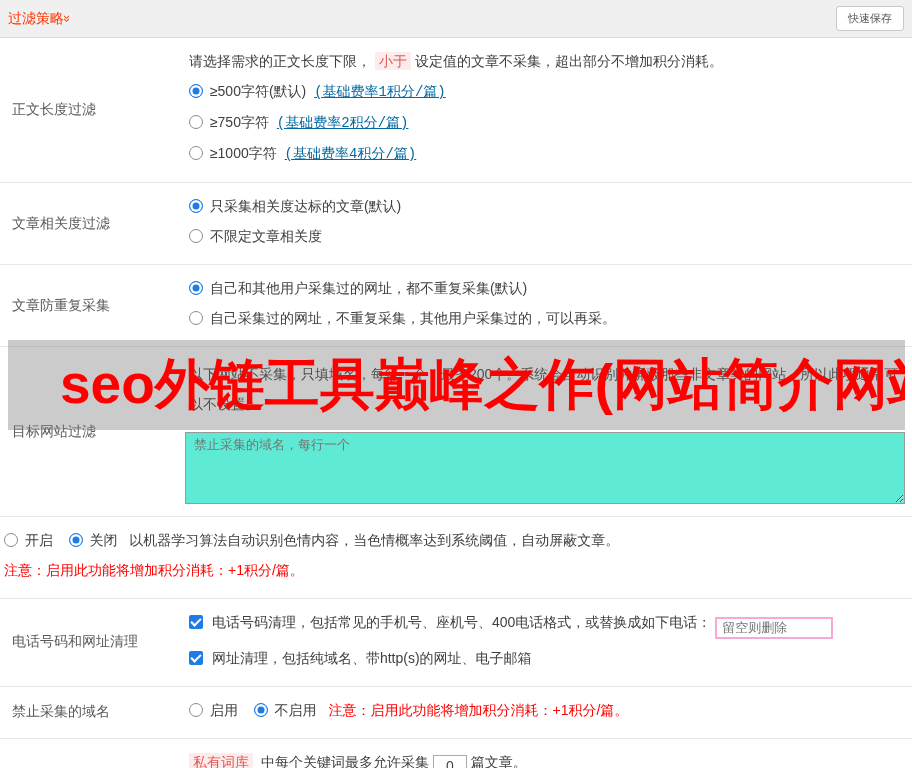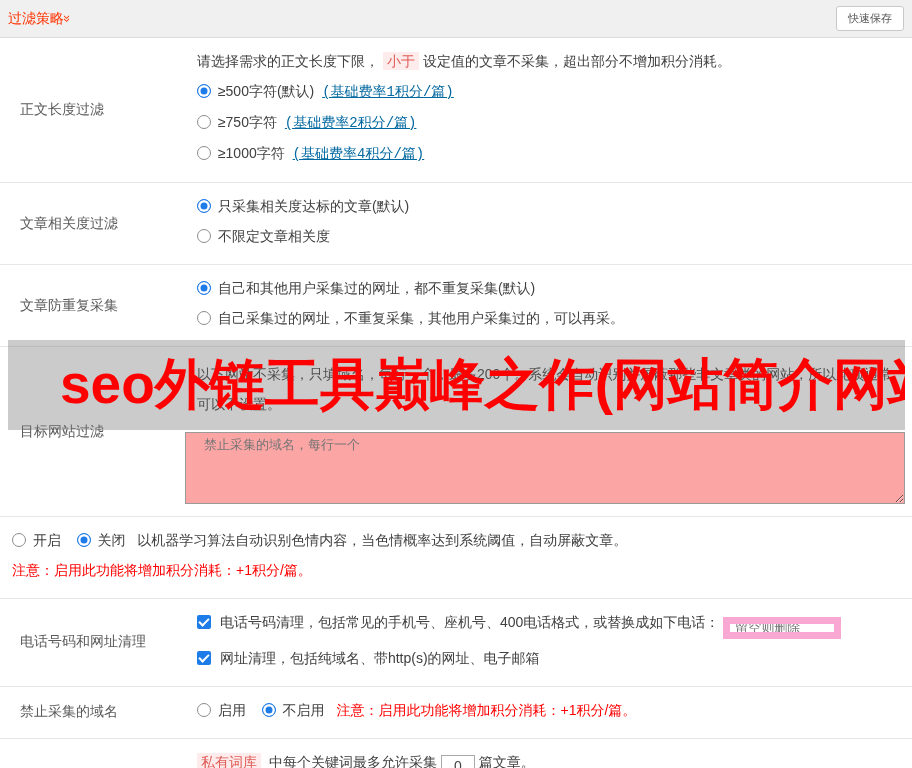--- a/index.html
+++ b/index.html
@@ -20,24 +20,24 @@
   .save-btn {
     background:#fff; border:1px solid #c9c9c9; border-radius:3px;
     color:#555; font-size:11px; padding:4px 11px; cursor:pointer;
     font-family:inherit;
   }
   
   .row { display:flex; border-bottom:1px solid #e7e7e7; }
   .row:last-child { border-bottom:none; }
   .row-label {
     width:185px; flex:0 0 185px; display:flex; align-items:center;
-    padding-left:20px; color:#5a5a5a;
+    padding-left:12px; color:#5a5a5a;
   }
   .row-content { flex:1; padding:9px 8px 9px 0; }
-  .line { margin:8px 12px; line-height:22px; }
+  .line { margin:8px 4px; line-height:22px; }
   .line:first-child { margin-top:3px; }
   
   .radio {
     display:inline-block; width:14px; height:14px; border-radius:50%;
     border:1px solid #8c8c8c; background:#fff; vertical-align:-2px;
     margin-right:3px; cursor:pointer;
   }
   .radio.checked {
     border-color:#1e7ce8; background:#1e7ce8;
     box-shadow:inset 0 0 0 2.5px #fff;
@@ -45,31 +45,31 @@
   .checkbox {
     display:inline-block; width:14px; height:14px; border-radius:2px;
     background:#1e7ce8; vertical-align:-2px; margin-right:5px;
     position:relative; cursor:pointer;
   }
   .checkbox::after {
     content:""; position:absolute; left:4px; top:1px; width:4px; height:8px;
     border:solid #fff; border-width:0 2px 2px 0; transform:rotate(45deg);
   }
   .text-input {
-    border:7px solid #f9a8d4; height:22px; font-size:13px; color:#888;
+    border:2px solid #f9a8d4; height:22px; font-size:13px; color:#888;
     padding:1px 5px; font-family:inherit; vertical-align:-5px; width:118px;
   }
   .num-input {
     border:1px solid #a9a9a9; height:21px; width:34px; font-size:14px;
     color:#444; text-align:center; font-family:inherit; vertical-align:-4px;
   }
   textarea.domains {
     width:720px; height:72px; border:1px solid #9a9a9a; resize:both;
-    font-family:inherit; font-size:13px; color:#555; padding:3px 18px;
-    margin-top:5px; background:#fca5a5;
+    font-family:inherit; font-size:13px; color:#555; padding:3px 8px;
+    margin-top:5px; background:#5eead4;
   }
   
   .chip {
     background:#fdeceb; color:#e05a56; padding:1px 4px; margin:0 4px;
   }
   .cost-note { color:#0369a1; text-decoration:underline; margin-left:4px;font-family:Liberation Mono, monospace; }
   .red-note { color:#ff0000; }
   
   .overlay {
     position:absolute; left:8px; top:340px; width:897px; height:90px;

